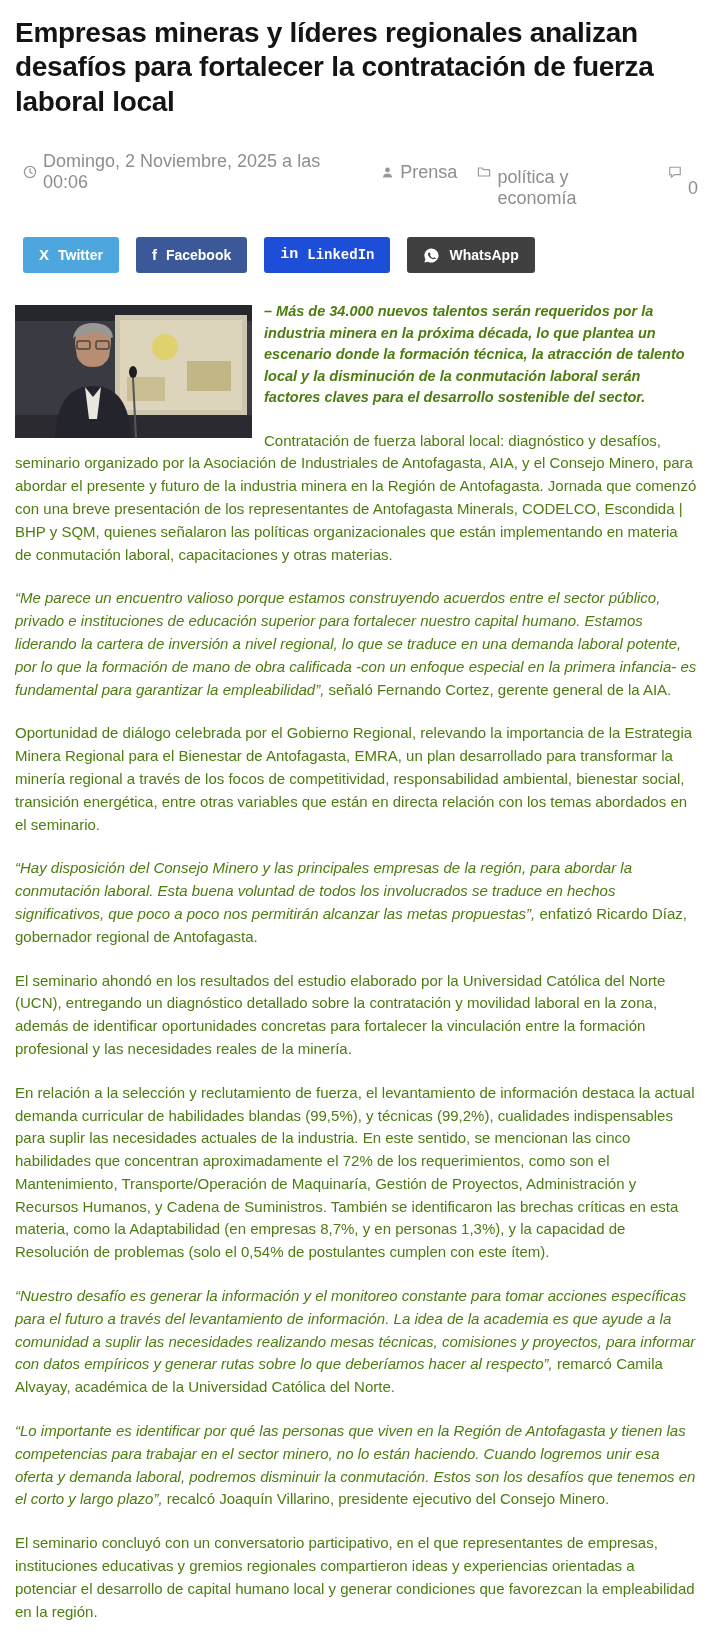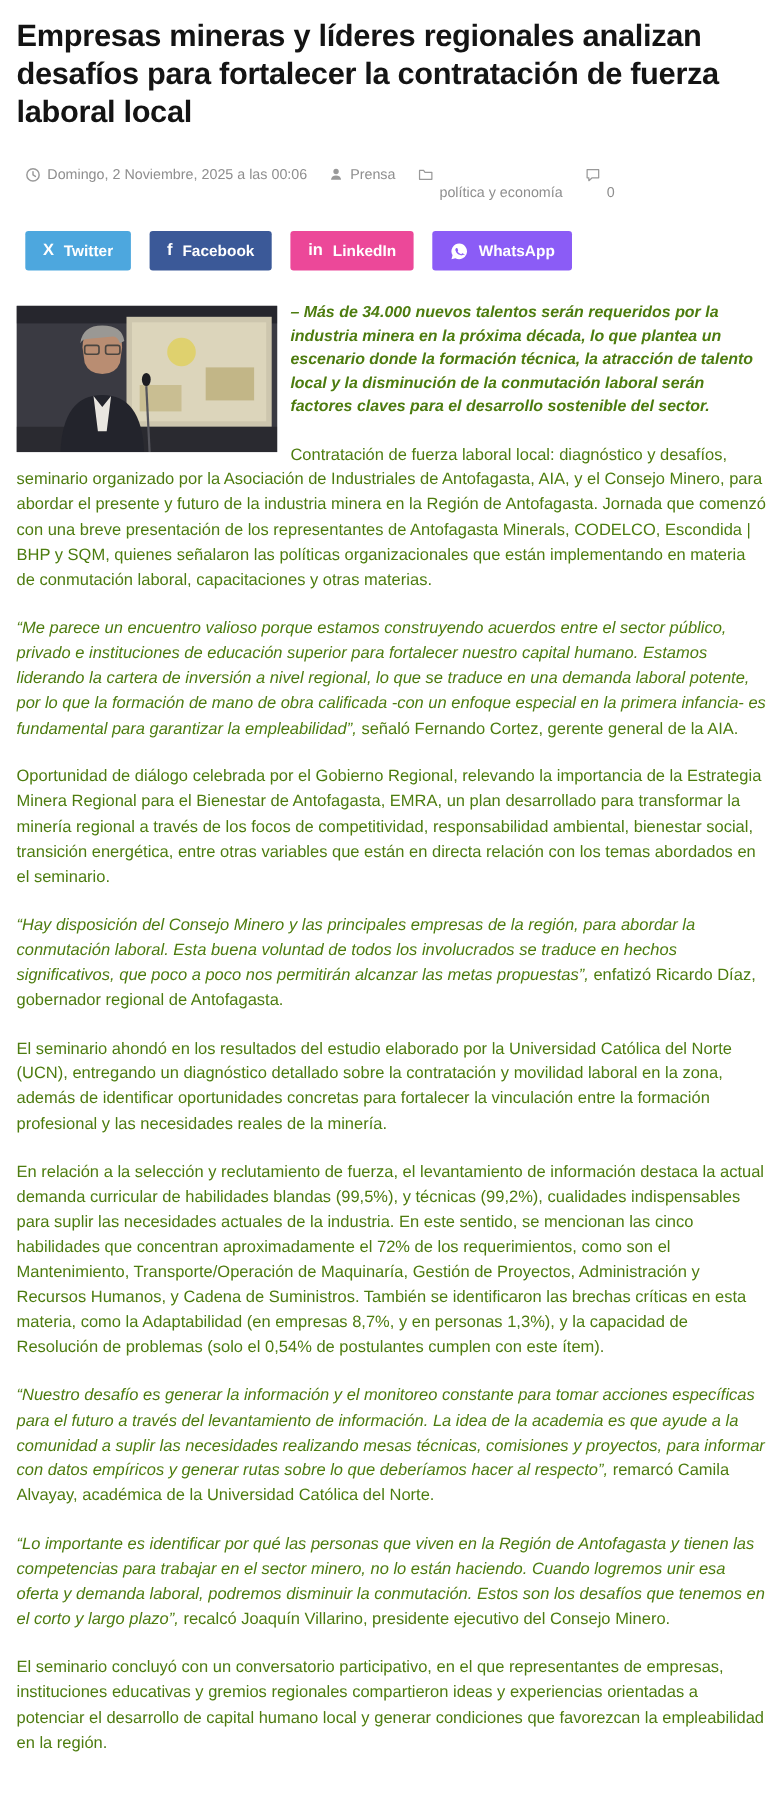--- a/index.html
+++ b/index.html
@@ -19,21 +19,21 @@
     color: #141414;
     letter-spacing: -0.3px;
     margin: 4px 0 16px 0;
   }
 
   .meta {
     display: flex;
     align-items: center;
     gap: 20px;
     color: #8e8e8e;
-    font-size: 13px;
+    font-size: 18px;
     margin: 2px 0 10px 8px;
   }
   .meta-item { display: flex; align-items: center; gap: 6px; }
   .meta-item svg { display: block; flex: 0 0 auto; }
   .meta-item a { color: #8e8e8e; text-decoration: none; margin-top: 32px; }
 
   .share-row { display: flex; gap: 17px; margin: 28px 0 28px 8px; }
   .share-btn {
     display: flex;
     align-items: center;
@@ -131,25 +131,25 @@
 
   <div class="share-row">
     <a href="#" class="share-btn" style="background: rgb(77, 167, 222);">
       <span class="sb-icon">X</span>
       <span class="sb-label">Twitter</span>
     </a>
     <a href="#" class="share-btn" style="background: rgb(59, 89, 152);">
       <span class="sb-icon">f</span>
       <span class="sb-label">Facebook</span>
     </a>
-    <a href="#" class="share-btn" style="background: #ec4899;">
+    <a href="#" class="share-btn" style="background: #1d4ed8; font-family: Liberation Mono, monospace;">
       <span class="sb-icon">in</span>
       <span class="sb-label">LinkedIn</span>
     </a>
-    <a href="#" class="share-btn" style="background: #8b5cf6;">
+    <a href="#" class="share-btn" style="background: #404040;">
       <span class="sb-icon">
         <svg viewBox="0 0 24 24" width="17" height="17" fill="#ffffff">
             <path d="M12 2a10 10 0 0 0-8.6 15.1L2 22l5-1.3A10 10 0 1 0 12 2zm5 13.9c-.2.6-1.2 1.1-1.7 1.2-.4.1-.9.2-3-.6-2.6-1-4.2-3.6-4.3-3.8-.1-.2-1-1.4-1-2.6 0-1.2.6-1.8.9-2 .2-.3.5-.3.7-.3h.5c.2 0 .4 0 .6.5l.8 2c.1.2.1.4 0 .6l-.4.6c-.1.2-.3.3-.1.6.2.3.8 1.3 1.7 2.1 1.2 1 2.1 1.3 2.4 1.5.3.1.5.1.6-.1l.8-1c.2-.3.4-.2.6-.1l1.9.9c.3.1.5.2.5.3.1.1.1.7-.1 1.2z"></path>
           </svg>
       </span>
       <span class="sb-label">WhatsApp</span>
     </a>
   </div>
 
   <div class="body">

